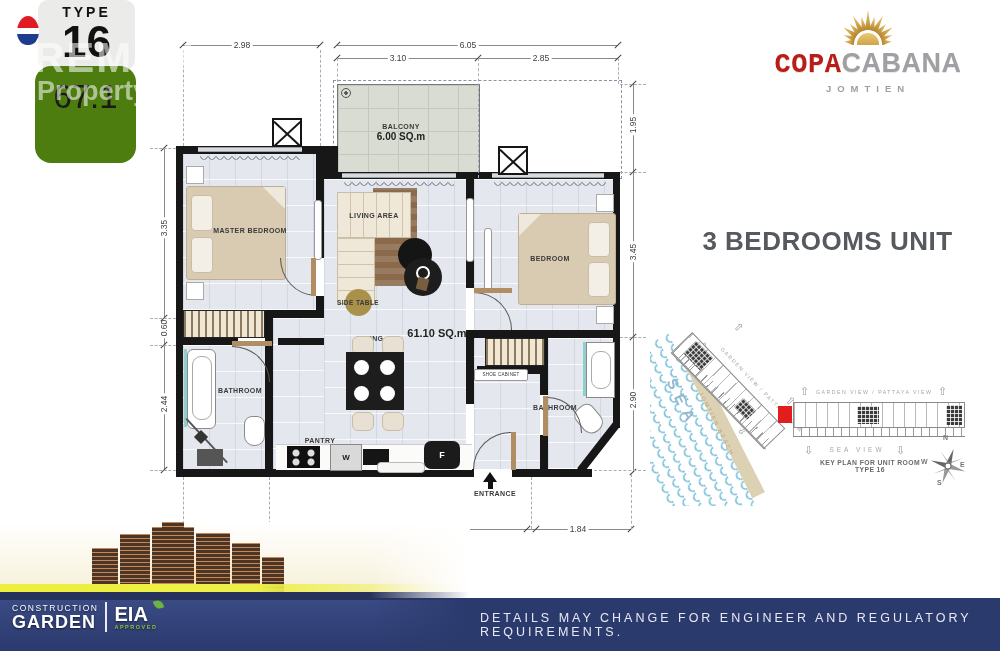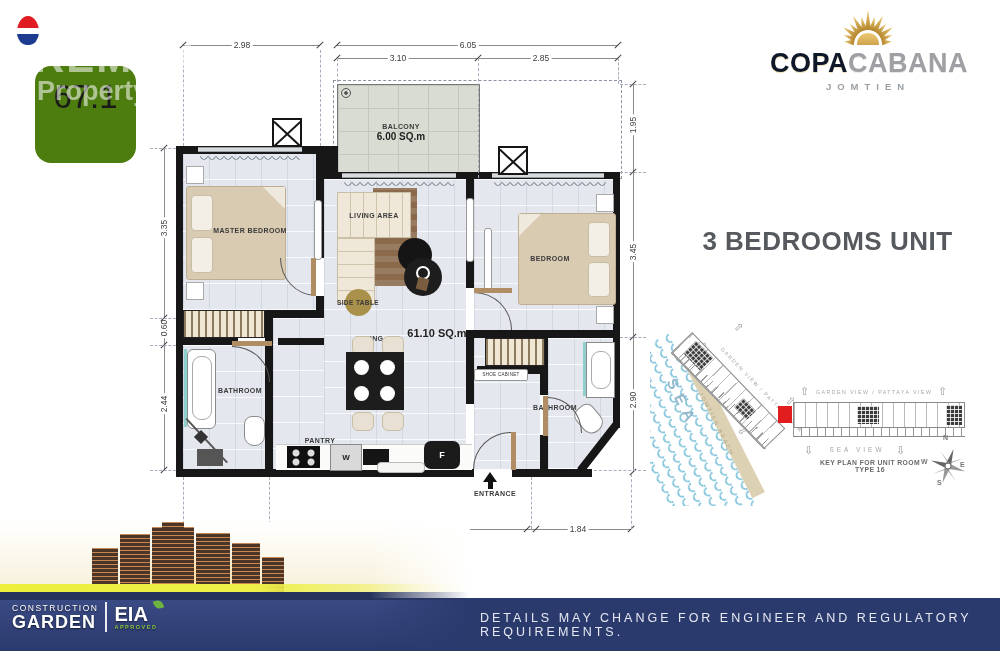--- a/index.html
+++ b/index.html
@@ -42,20 +42,24 @@
   
   #bar{position:absolute;left:0;top:598px;width:1000px;height:53px;background:#2b3a6d;}
   #photo{position:absolute;left:0;top:522px;width:470px;height:129px;overflow:hidden;}
   .twr{position:absolute;background-color:#4a3527;background-image:repeating-linear-gradient(rgba(222,150,92,.85) 0 1px,transparent 1px 4px);}
 </style>
 </head>
 <body>
 
 <div id="stage">
 
+  <div id="typebox">
+    <div style="font-size:14px;font-weight:bold;letter-spacing:3px;padding-top:4px;color:#111;">TYPE</div>
+    <div style="font-size:44px;font-weight:bold;line-height:1;color:#111;">16</div>
+  </div>
   <div id="areabox">
     <div style="font-size:33px;color:#1a1a1a;padding-top:14px;line-height:1;">67.1</div>
   </div>
 
   <div style="left:17px;top:16px;width:22px;height:29px;border-radius:50% 50% 46% 46%/55% 55% 45% 45%;overflow:hidden;z-index:7;" class="abs">
     <div class="abs" style="left:0;top:0;width:22px;height:12px;background:#e11b22;"></div>
     <div class="abs" style="left:0;top:12px;width:22px;height:6px;background:#fff;"></div>
     <div class="abs" style="left:0;top:18px;width:22px;height:11px;background:#1d3c8f;"></div>
   </div>
 
@@ -81,21 +85,21 @@
         <polygon points="42,26 48,26 45,10" fill="url(#g1)" transform="rotate(-56 45 40)"></polygon>
         <polygon points="42,26 48,26 45,10" fill="url(#g1)" transform="rotate(56 45 40)"></polygon>
         <polygon points="42,26 48,26 45,14" fill="url(#g1)" transform="rotate(-70 45 40)"></polygon>
         <polygon points="42,26 48,26 45,14" fill="url(#g1)" transform="rotate(70 45 40)"></polygon>
         <polygon points="42,26 48,26 45,16" fill="url(#g1)" transform="rotate(-84 45 40)"></polygon>
         <polygon points="42,26 48,26 45,16" fill="url(#g1)" transform="rotate(84 45 40)"></polygon>
         <circle cx="45" cy="40" r="11" fill="url(#g1)"></circle>
         <rect x="0" y="41" width="90" height="5" fill="#ffffff"></rect>
       </g>
     </svg>
-    <div style="font-size:27px;font-weight:bold;letter-spacing:.5px;line-height:1;"><span style="color:#0f172a;text-shadow:0 1px 0 #efe0b8;">COPA</span><span style="color:#9fa0a3;text-shadow:0 1px 0 #e8e8e8;">CABANA</span></div>
+    <div style="font-size:27px;font-weight:bold;letter-spacing:.5px;line-height:1;"><span style="color:#b91c1c;text-shadow:0 1px 0 #efe0b8;font-family:Liberation Mono, monospace;">COPA</span><span style="color:#9fa0a3;text-shadow:0 1px 0 #e8e8e8;">CABANA</span></div>
     <div style="font-size:9.5px;font-weight:bold;letter-spacing:6px;color:#9aa0a5;margin-top:4px;">JOMTIEN</div>
   </div>
 
   <div class="abs" style="left:700px;top:226px;width:255px;text-align:center;font-size:26px;font-weight:bold;color:#565a5e;letter-spacing:.5px;">3 BEDROOMS UNIT</div>
 
   <div class="fl" style="left:183px;top:153px;width:133px;height:160px;"></div>
   <div class="fl" style="left:183px;top:345px;width:82px;height:124px;"></div>
   <div class="fl" style="left:273px;top:318px;width:51px;height:151px;"></div>
   <div class="fl" style="left:324px;top:179px;width:142px;height:290px;"></div>
   <div class="fl" style="left:474px;top:330px;width:66px;height:139px;"></div>

